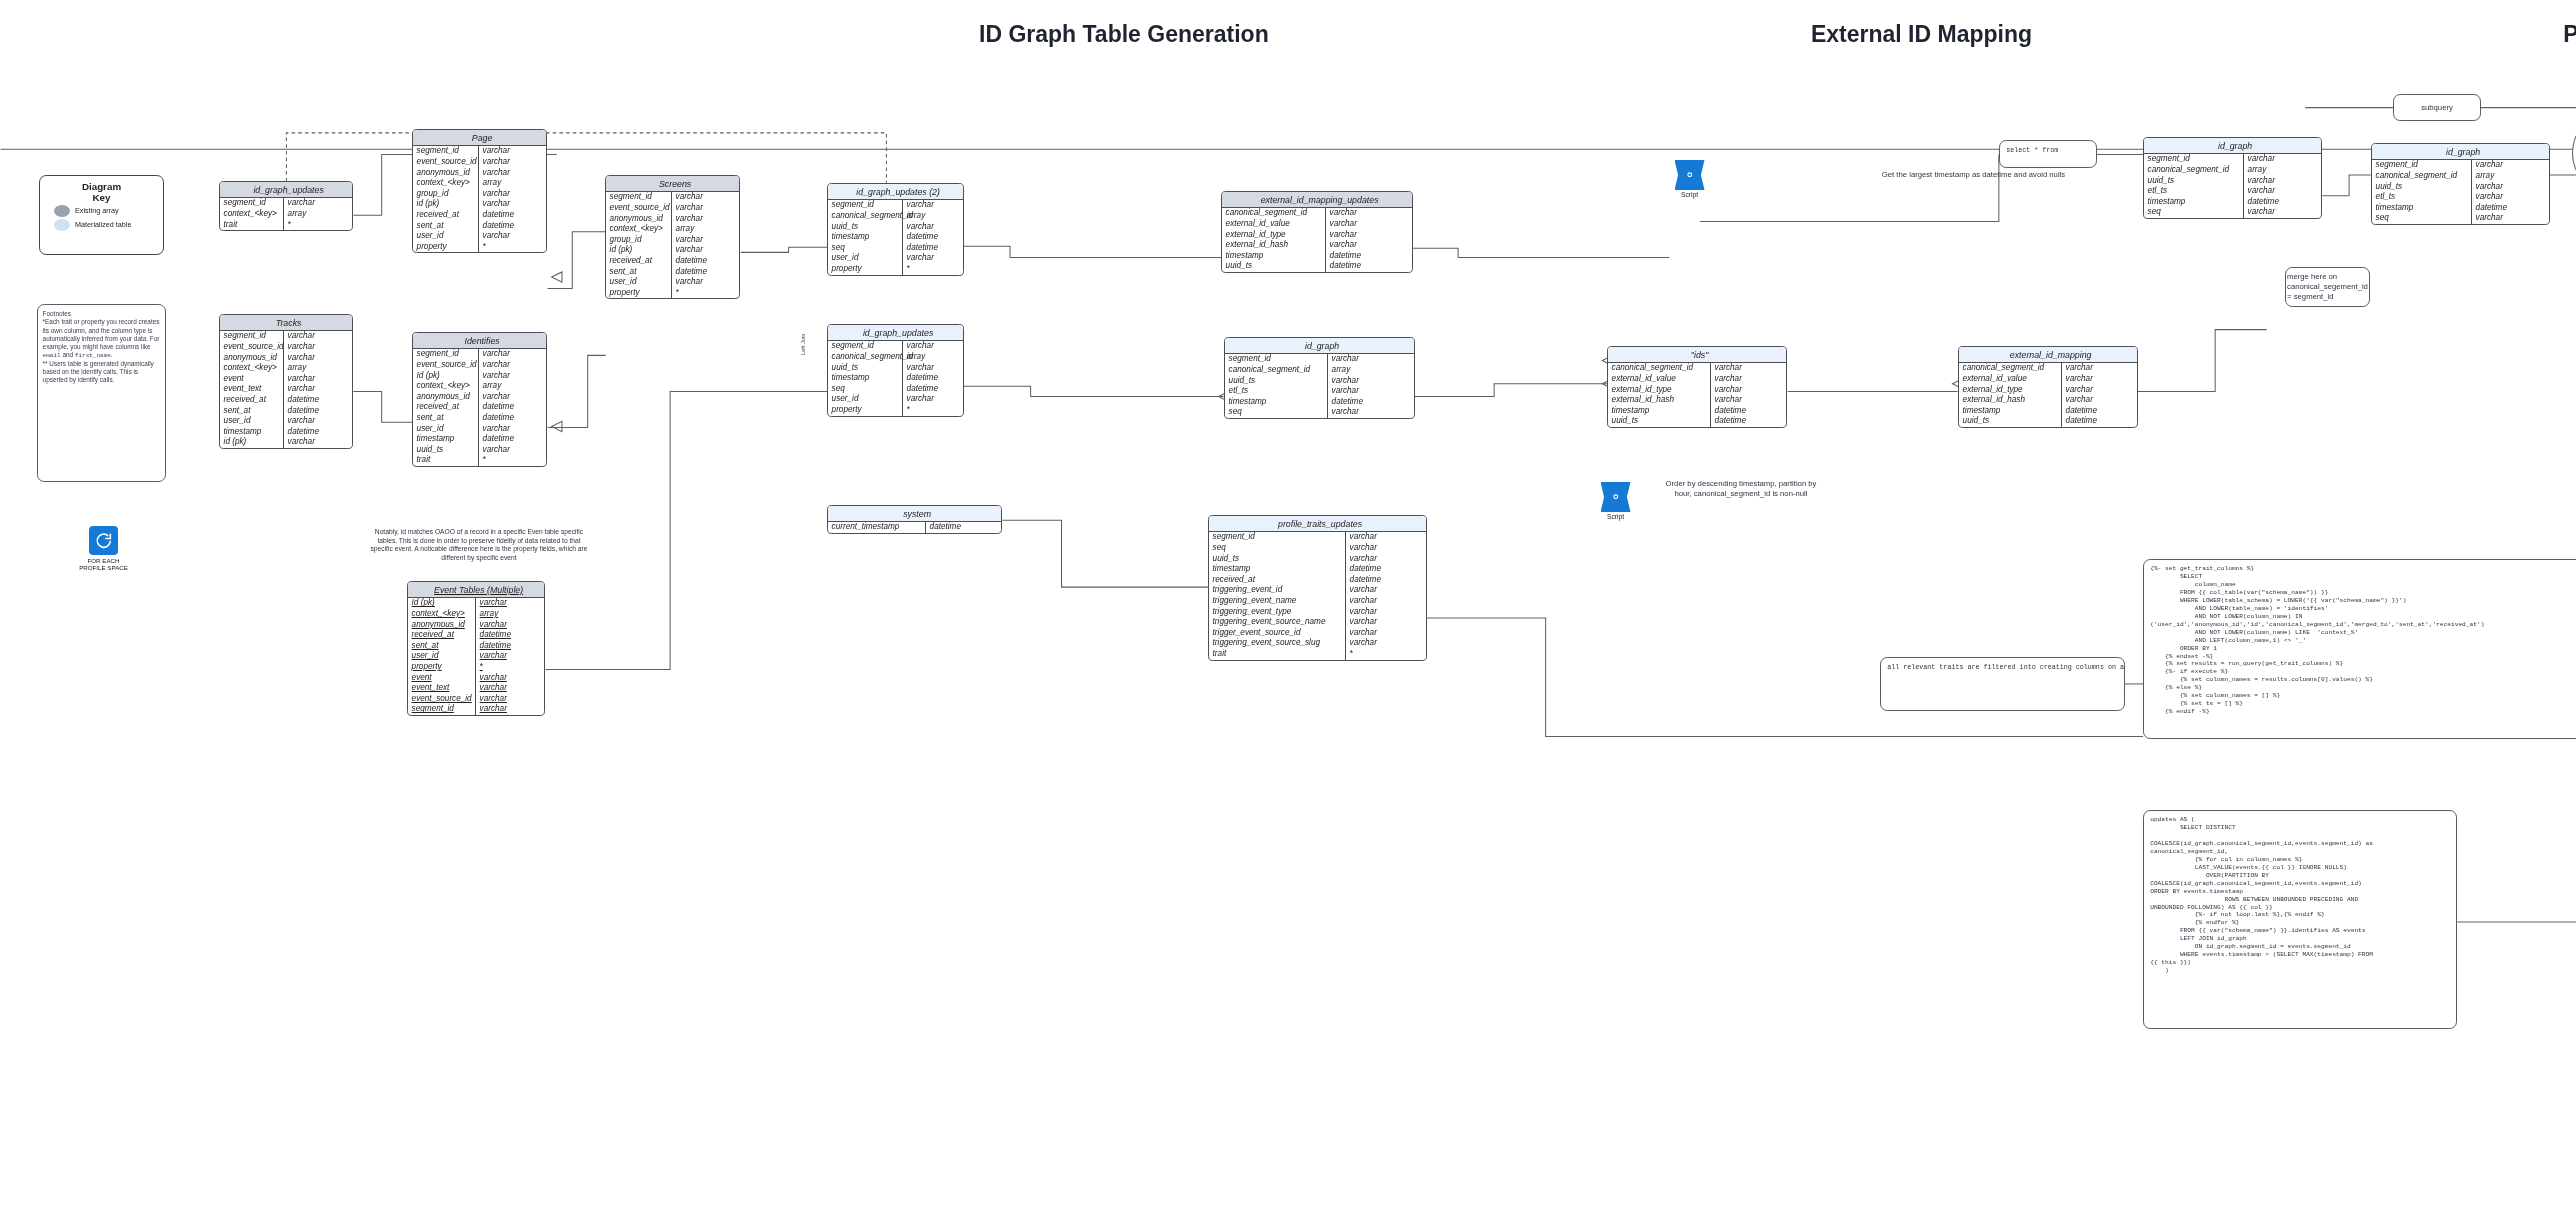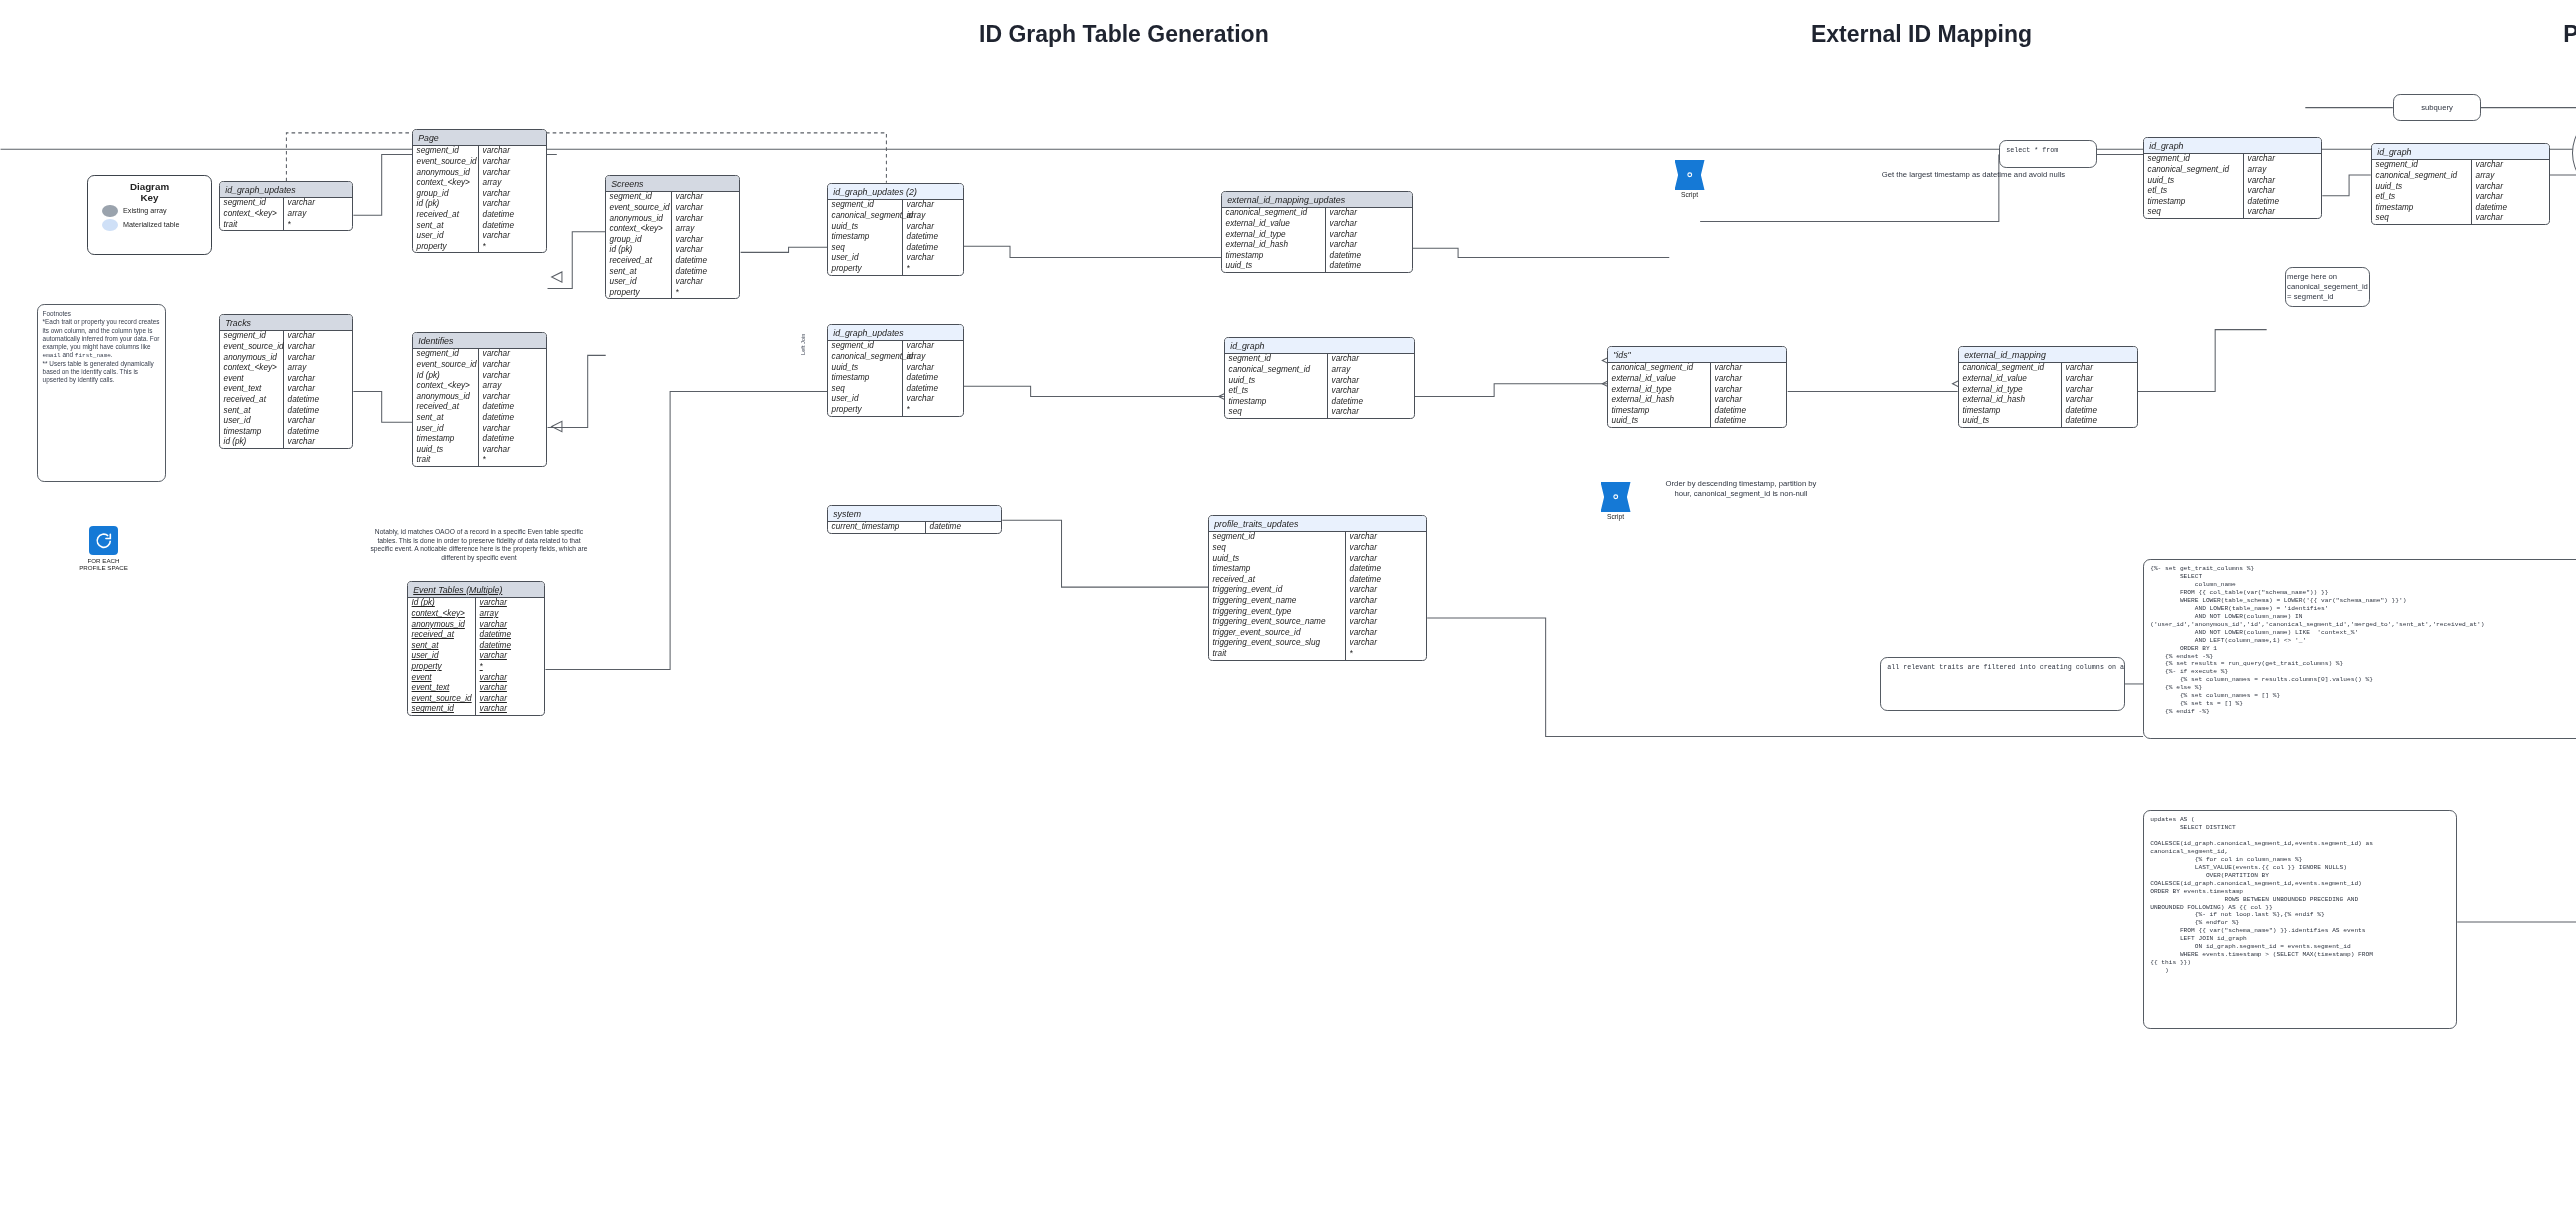--- a/index.html
+++ b/index.html
@@ -9,41 +9,41 @@
   
   .section-title{
     position:absolute;font-size:23px;font-weight:bold;color:#1f2430;
     white-space:nowrap;text-align:center;
   }
 
   
   .tbl{position:absolute;border:1px solid #4a4f57;border-radius:4.6px;background:#fff;
        box-sizing:border-box;overflow:hidden;}
   .tbl .hdr{font-style:italic;font-size:8.8px;padding:2.6px 0 2.6px 5.2px;
-       border-bottom:1px solid #4a4f57;line-height:1.15;}
+       border-bottom:1px solid #4a4f57;line-height:1.15;text-align:center;}
   .tbl.exist .hdr{background:#d4d9e2;}
   .tbl.mat .hdr{background:#e9f1fd;}
   .tbl .rows{display:block;}
   .row{display:flex;font-style:italic;font-size:8.2px;line-height:1.05;}
   .row .c1{padding:1px 2.1px 1px 3.6px;box-sizing:border-box;border-right:0.8px solid #4a4f57;}
   .row .c2{padding:1px 2.1px 1px 3.6px;box-sizing:border-box;flex:1;}
 
   
   .note{position:absolute;border:1px solid #555b63;border-radius:7.2px;background:#fff;
         box-sizing:border-box;font-size:7.7px;color:#2e3440;padding:4.1px 5.2px;line-height:1.28;}
   .note.center{text-align:left;display:flex;align-items:center;justify-content:center;}
   .note.mono{font-family:"Liberation Mono",monospace;font-size:6.7px;white-space:pre;
         text-align:left;display:block;padding:5.2px 6.2px;overflow:hidden;}
 
   
   .ptext{position:absolute;font-size:7.7px;color:#2e3440;text-align:center;line-height:1.3;}
 
   
   .keybox{position:absolute;border:1px solid #3d434b;border-radius:7.2px;background:#fff;
-          box-sizing:border-box;margin-left:48px;}
+          box-sizing:border-box;}
   .keytitle{text-align:center;font-weight:bold;font-size:9.8px;padding-top:4.6px;line-height:1.15;}
   .keyrow{display:flex;align-items:center;gap:5.2px;padding:2.1px 0 0 14.4px;}
   .swatch{width:15.5px;height:12px;border-radius:50%;flex:none;}
   .sw-exist{background:#9aa3ad;}
   .sw-mat{background:#cfe0f7;}
   .keylabel{font-size:7.2px;line-height:1.15;}
 
   
   .foot{position:absolute;border:1px solid #555b63;border-radius:7.2px;background:#fff;
         box-sizing:border-box;padding:5.2px 4.6px;font-size:6.4px;color:#3a4150;line-height:1.28;}

